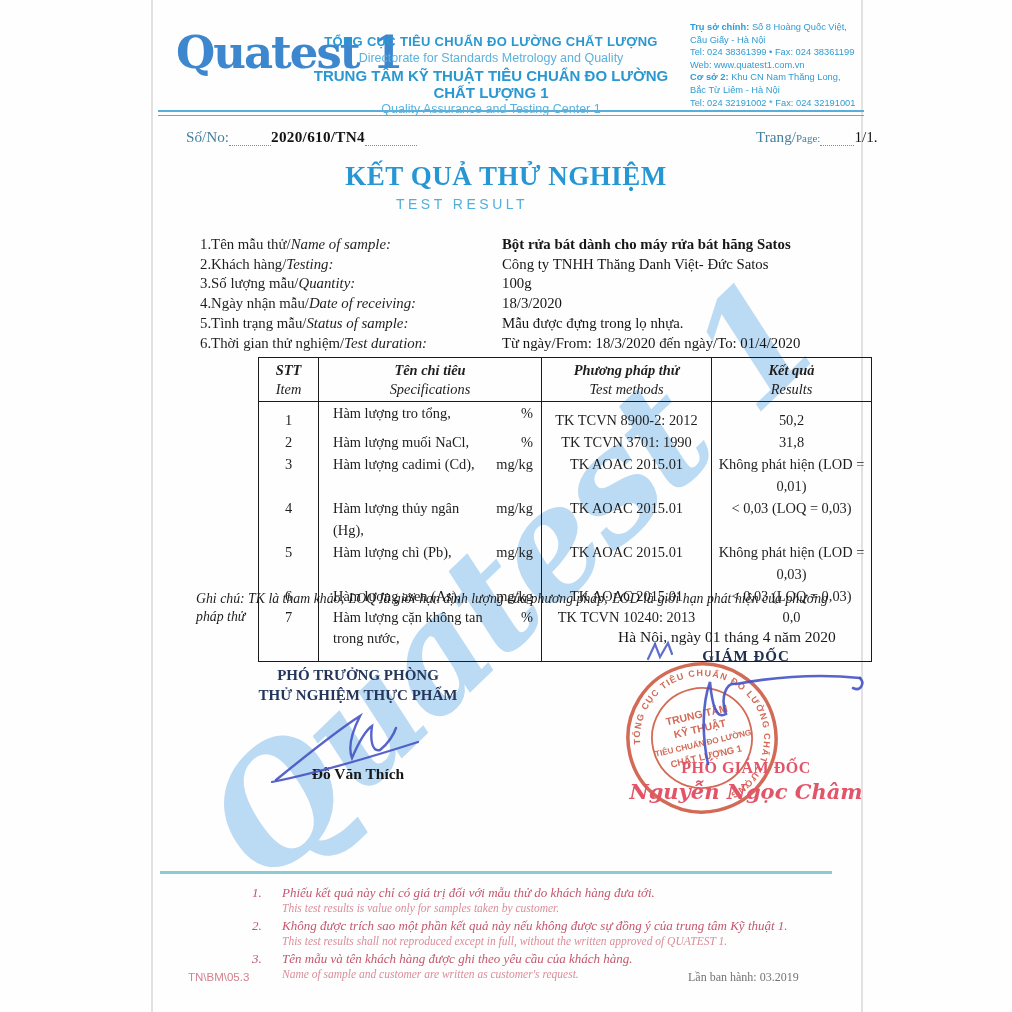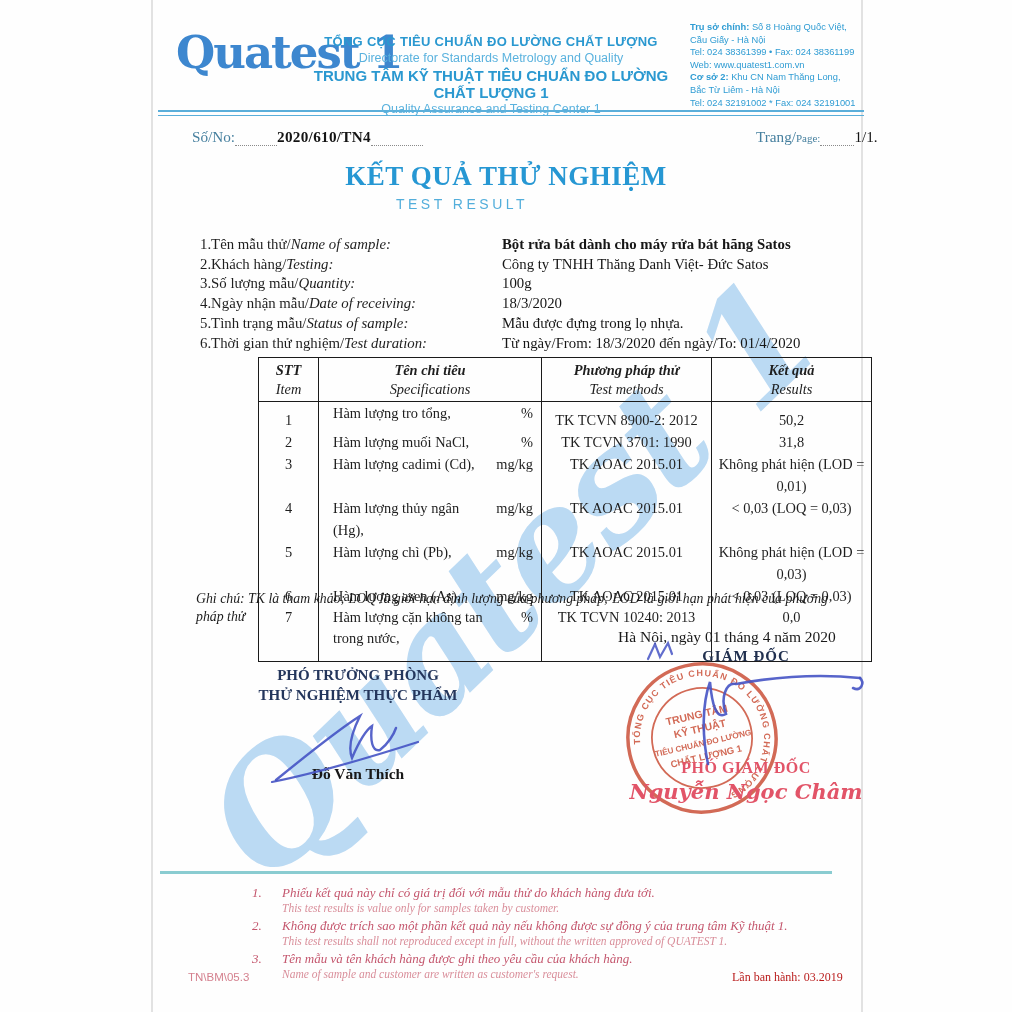--- a/index.html
+++ b/index.html
@@ -18,21 +18,21 @@
   .org{left:292px;top:33px;width:398px;text-align:center;font-family:"Liberation Sans",sans-serif;z-index:2;}
   .org .l1{font-size:13px;font-weight:bold;color:#2a98d0;letter-spacing:.3px;line-height:17px;}
   .org .l2{font-size:12.5px;color:#5ab2de;line-height:17px;}
   .org .l3{font-size:15px;font-weight:bold;color:#2a98d0;line-height:17px;}
   .org .l4{font-size:12.5px;color:#5ab2de;line-height:17px;}
   .contact{left:690px;top:21px;width:180px;font-family:"Liberation Sans",sans-serif;font-size:9.3px;
      color:#2f9cd3;line-height:12.6px;z-index:2;}
   .contact b{font-weight:bold;}
   .hdr-rule{left:158px;top:110px;width:706px;height:3px;border-top:2px solid #5aaeda;border-bottom:1px solid #5aaeda;}
   
-  .no-line{left:192px;top:128px;font-size:15.2px;z-index:2;}
+  .no-line{left:186px;top:128px;font-size:15.2px;z-index:2;}
   .meta-label{color:#47809f;}
   .leader{display:inline-block;height:13px;border-bottom:1.6px dotted #8a8a8a;vertical-align:bottom;}
   .no-val{font-weight:bold;color:#141414;letter-spacing:.3px;}
   .pg-line{left:756px;top:128px;font-size:15.2px;z-index:2;}
   .pg-small{font-size:11px;}
   .pg-val{color:#141414;}
   
   .title{left:0;top:161px;width:1012px;text-align:center;font-weight:bold;font-size:27px;color:#2697d3;
      letter-spacing:.5px;z-index:2;}
   .subtitle{left:0;top:196px;width:924px;text-align:center;font-size:14px;color:#53aedb;
@@ -74,21 +74,21 @@
   .stamp{left:618px;top:654px;z-index:2;transform:rotate(-13deg);opacity:.82;}
   .sig{z-index:4;}
   
   .teal-rule{left:160px;top:871px;width:672px;height:2.5px;background:#8accd1;z-index:2;}
   .notes{left:252px;top:885px;width:610px;z-index:2;}
   .note{display:flex;margin-bottom:3px;}
   .note .no{width:30px;flex:none;font-style:italic;font-size:13px;color:#c4566d;line-height:15.5px;}
   .note .tx .vn{font-style:italic;font-size:13px;color:#c4566d;line-height:15.5px;}
   .note .tx .en{font-style:italic;font-size:11.5px;color:#d98e9a;line-height:14.5px;}
   .doccode{left:188px;top:971px;font-size:11.5px;color:#d4808e;font-family:"Liberation Sans",sans-serif;z-index:2;}
-  .issue{left:732px;top:970px;font-size:12px;color:#b91c1c;z-index:2;}
+  .issue{left:688px;top:970px;font-size:12px;color:#737373;z-index:2;}
 </style>
 </head>
 <body>
 
 <div class="page">
 
   <div class="edge" style="left:151px;"></div>
   <div class="edge" style="left:861px;"></div>
 
   <div class="abs watermark">

